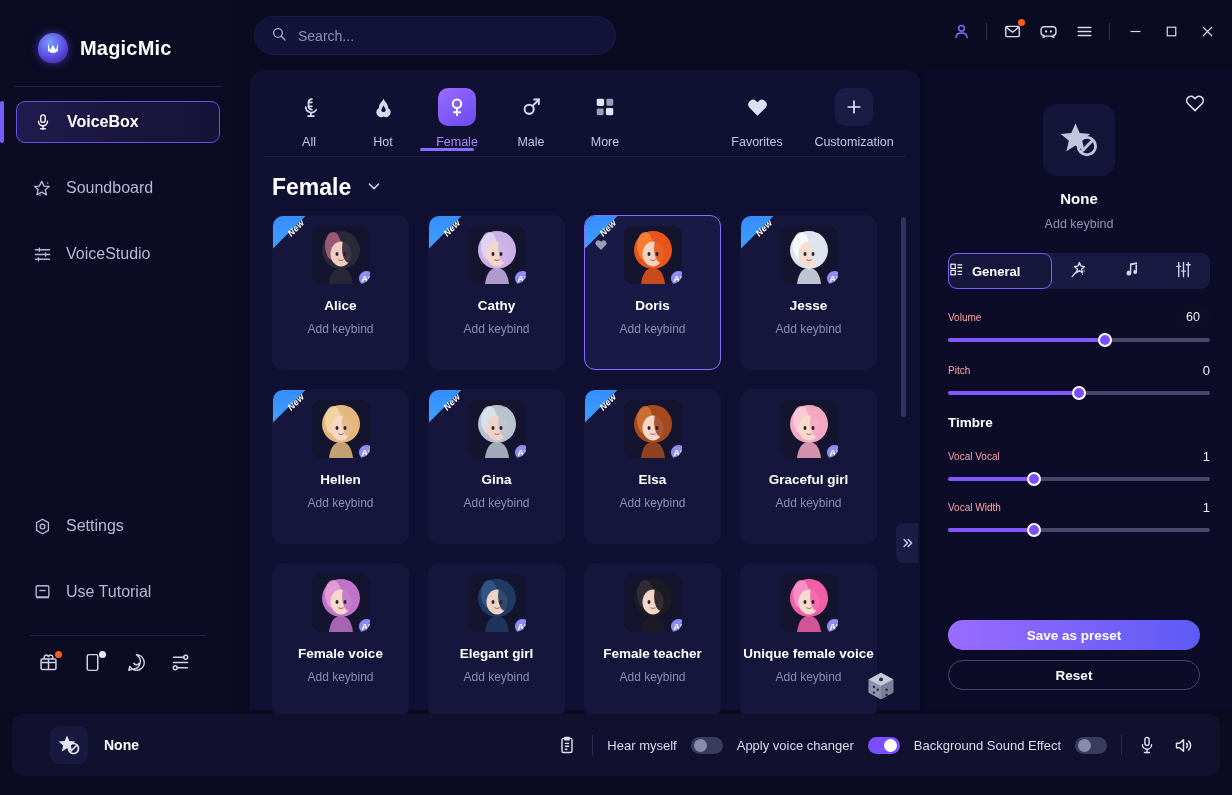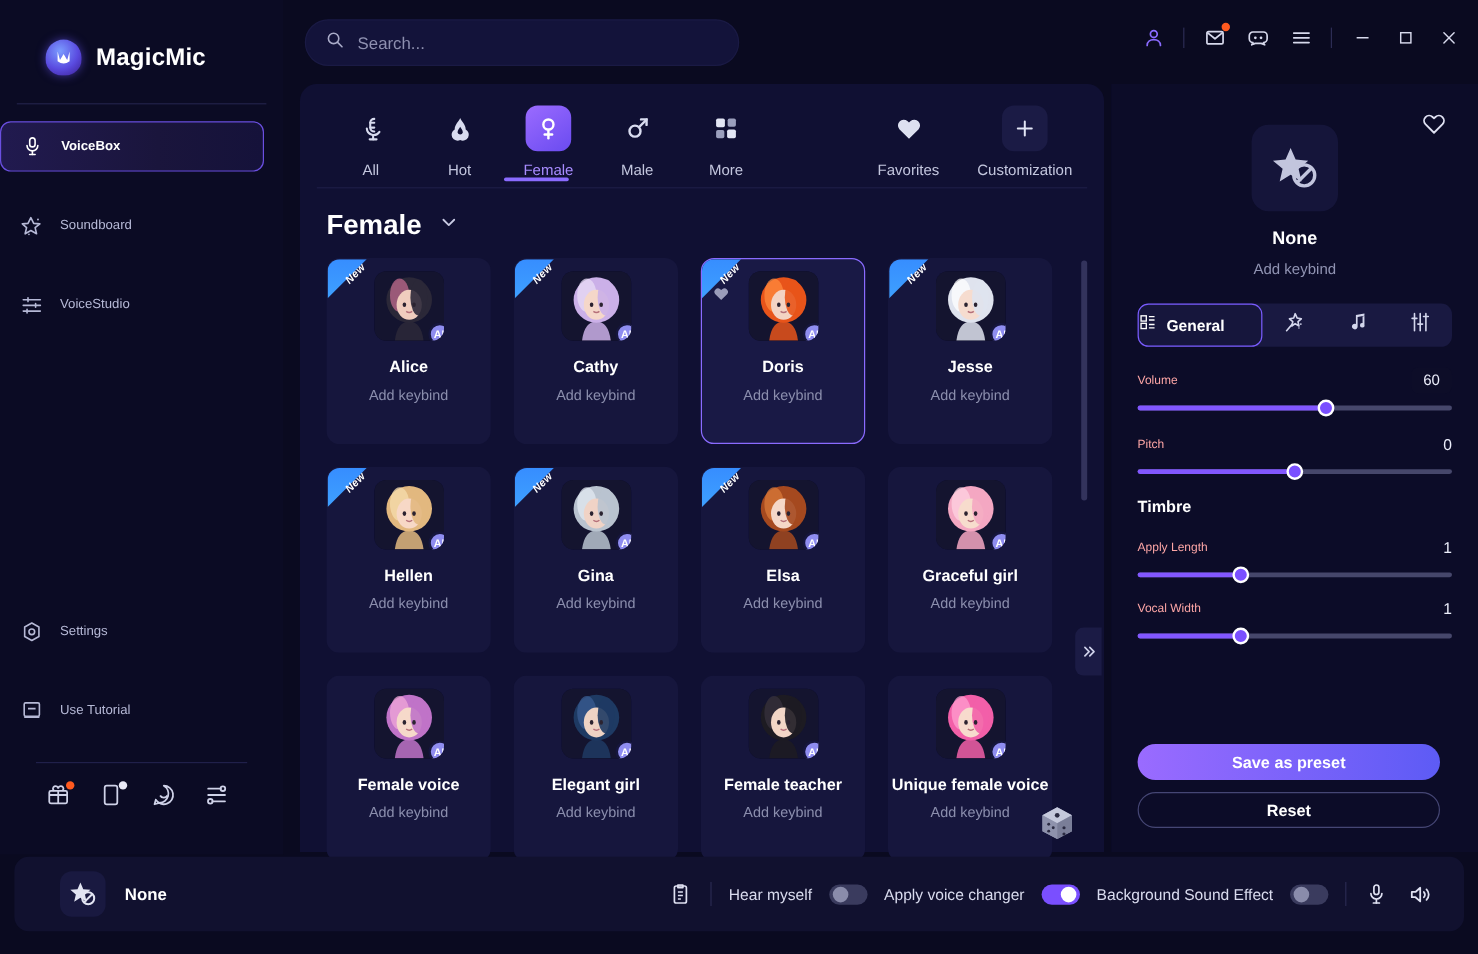--- a/index.html
+++ b/index.html
@@ -24,22 +24,22 @@
     display: flex; align-items: center; justify-content: center;
     box-shadow: 0 0 8px rgba(105,85,255,.55);
   }
   .brand-logo svg { display:block; }
   .brand-name { font-size: 20px; font-weight: bold; letter-spacing: .2px; color: #fff; }
   .sb-divider { margin: 12px 14px 0 14px; height: 1px; background: #22224a; }
 
   .sb-nav { margin-top: 14px; }
   .sb-item {
     position: relative; display: flex; align-items: center; gap: 14px;
-    height: 42px; margin: 0 16px 0 0; padding-left: 16px;
-    border-radius: 9px; color: #b6b9d6; font-size: 11px; cursor: pointer;
+    height: 42px; margin: 0 16px 0 16px; padding-left: 16px;
+    border-radius: 9px; color: #b6b9d6; font-size: 16px; cursor: pointer;
   }
   .sb-item .ico { width: 20px; height: 20px; display:flex; align-items:center; justify-content:center; }
   .sb-item.active {
     background: linear-gradient(90deg, #211a4f 0%, #1a153c 60%, #15123a 100%);
     border: 1px solid #6a4fe0; color: #ffffff; font-weight: bold;
   }
   .sb-item.active::before {
     content:''; position:absolute; left:-17px; top:-1px; width:4px; height:42px;
     border-radius: 3px; background:#7a5cff;
   }
@@ -809,21 +809,21 @@
           <div class="sl-track">
             <div class="sl-fill" style="width:50%"></div>
             <div class="sl-knob" style="left:calc(50% - 7px)"></div>
           </div>
         </div>
       </div>
     <div class="timbre-h">Timbre</div>
     <div id="sliders-timbre">
         <div class="slider-block tight">
           <div class="sl-head">
-            <span class="sl-label">Apply Length</span>
+            <span class="sl-label">Vocal Vocal</span>
             <div class="sl-val-plain">1</div>
           </div>
           <div class="sl-track">
             <div class="sl-fill" style="width:33%"></div>
             <div class="sl-knob" style="left:calc(33% - 7px)"></div>
           </div>
         </div>
         <div class="slider-block tight">
           <div class="sl-head">
             <span class="sl-label">Vocal Width</span>

